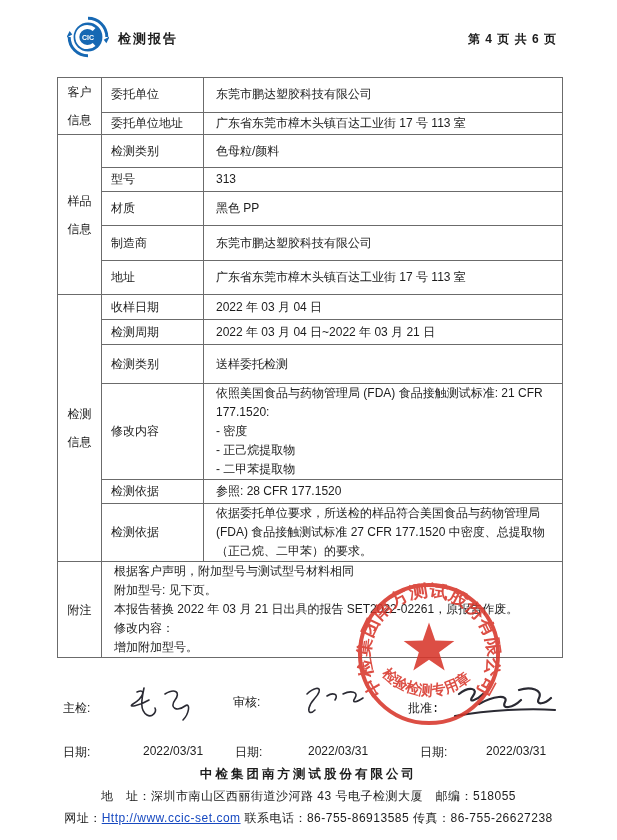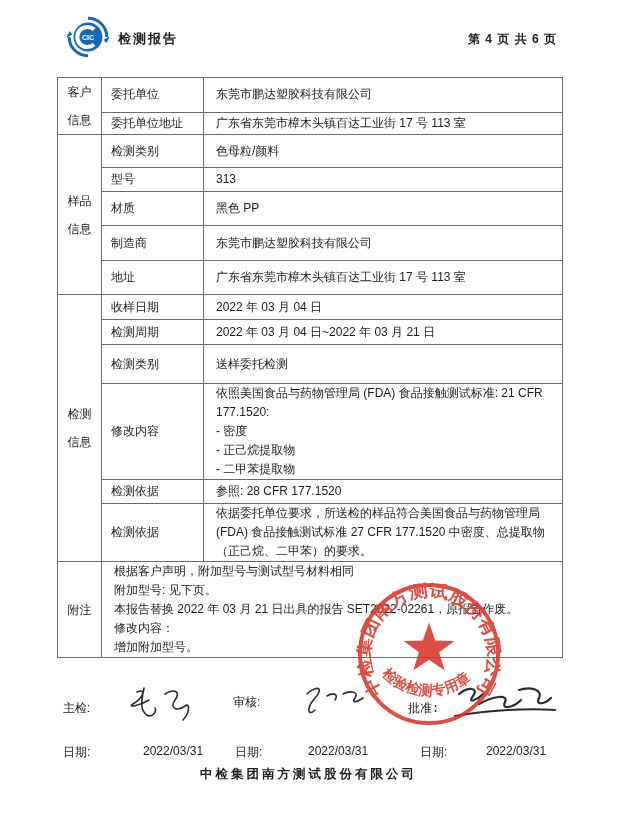--- a/index.html
+++ b/index.html
@@ -171,15 +171,21 @@
     <text font-size="17" font-weight="bold" fill="#d8362b" font-family="Liberation Sans, DejaVu Sans, sans-serif">
       <textPath href="#ring-path" startOffset="0" textLength="268" lengthAdjust="spacingAndGlyphs">中检集团南方测试股份有限公司</textPath>
     </text>
     <text font-size="14.5" font-weight="bold" fill="#d8362b" font-family="Liberation Sans, DejaVu Sans, sans-serif">
       <textPath href="#arc-path" startOffset="2" textLength="100" lengthAdjust="spacingAndGlyphs">检验检测专用章</textPath>
     </text>
   </svg>
 
   <div class="ftr">
     <div class="ftr-company">中检集团南方测试股份有限公司</div>
+    <div class="ftr-line">地　址：深圳市南山区西丽街道沙河路 43 号电子检测大厦　邮编：518055</div>
+    <div class="ftr-line">
+      <span>网址：</span><a class="ftr-url" href="#">Http://www.ccic-set.com</a>
+      <span>联系电话：86-755-86913585</span>
+      <span>传真：86-755-26627238</span>
+    </div>
   </div>
 
 </div>
 
 </body></html>

